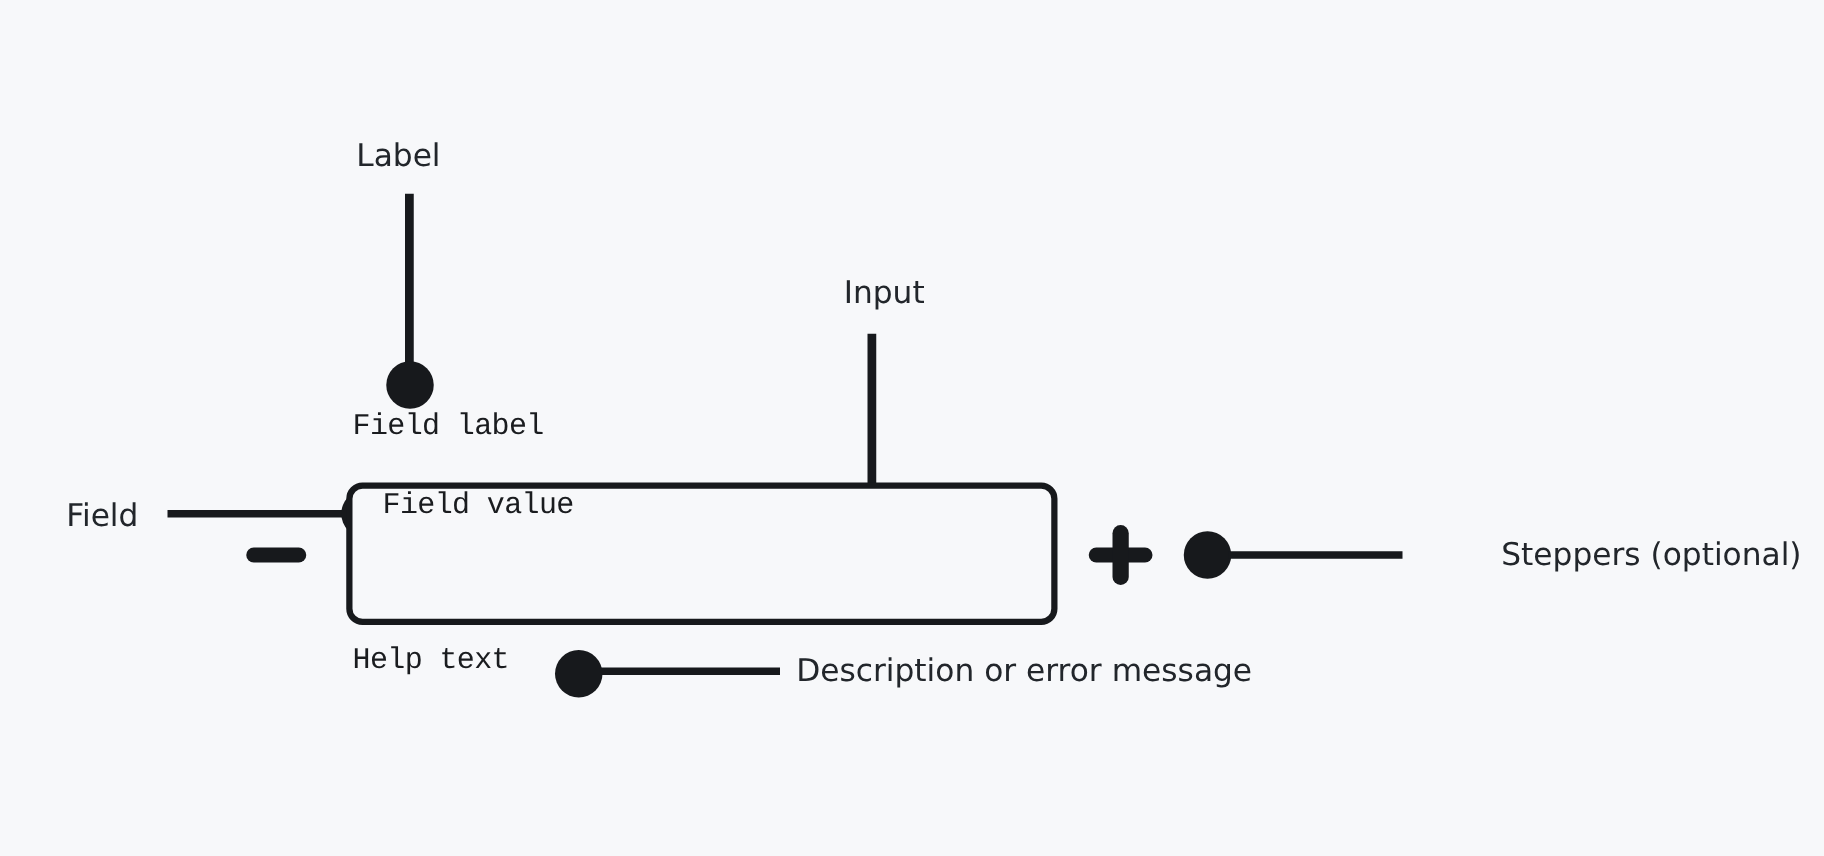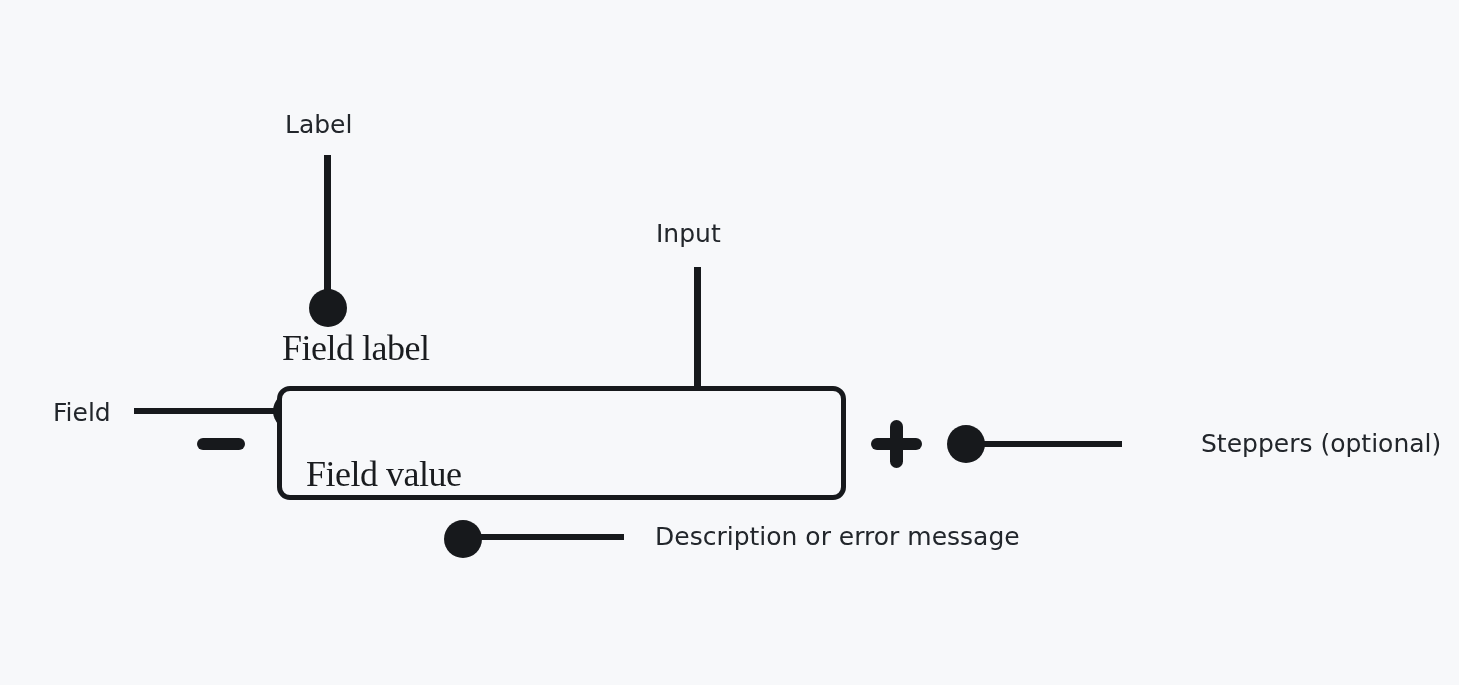--- a/index.html
+++ b/index.html
@@ -28,22 +28,22 @@
     color: var(--annotation-text);
     font-family: "DejaVu Sans", sans-serif;
     font-size: 25px;
     line-height: 1.2;
     white-space: nowrap;
   }
   
   .cmp-text {
     position: absolute;
     color: var(--component-text);
-    font-family: Liberation Serif, serif;
-    font-size: 36px;
+    font-family: Liberation Mono, monospace;
+    font-size: 24px;
     line-height: 1.15;
     letter-spacing: -0.5px;
     white-space: nowrap;
   }
   
   .dot {
     position: absolute;
     width: 38px;
     height: 38px;
     border-radius: 50%;
@@ -63,21 +63,21 @@
   .input-box {
     position: absolute;
     left: 277px;
     top: 386px;
     width: 569px;
     height: 114px;
     border: 5px solid var(--ink);
     border-radius: 13px;
     background: var(--background);
     display: flex;
-    align-items: flex-end;
+    align-items: flex-start;
     padding-left: 24px;
   }
   .input-box .cmp-text { position: static; }
   
   .minus-bar {
     position: absolute;
     left: 197px;
     top: 438px;
     width: 48px;
     height: 12px;
@@ -114,21 +114,21 @@
 <body>
 
 <div class="scene">
 
   <div class="ann-text" style="left:285px; top:110px;">Label</div>
   <div class="vline" style="left:324px; top:155px; height:153px;"></div>
   <div class="dot" style="left:309px; top:289px;"></div>
 
   <div class="cmp-text" style="left:282px; top:328px;">Field label</div>
 
-  <div class="ann-text" style="left:656px; top:219px;">Input</div>
+  <div class="ann-text" style="left:675px; top:219px;">Input</div>
   <div class="vline" style="left:694px; top:267px; height:150px;"></div>
   <div class="dot" style="left:678px; top:405px;"></div>
 
   <div class="ann-text" style="left:53px; top:398px;">Field</div>
   <div class="hline" style="left:134px; top:408px; width:146px;"></div>
   <div class="dot" style="left:273px; top:392px;"></div>
 
   <div class="minus-bar">
     <span></span>
   </div>
@@ -141,17 +141,18 @@
     <span>
       <span class="ph"></span>
       <span class="pv"></span>
     </span>
   </div>
 
   <div class="dot" style="left:947px; top:425px;"></div>
   <div class="hline" style="left:983px; top:441px; width:139px;"></div>
   <div class="ann-text" style="left:1201px; top:429px;">Steppers (optional)</div>
 
+  <div class="cmp-text" style="left:282px; top:515px;">Help text</div>
   <div class="dot" style="left:444px; top:520px;"></div>
   <div class="hline" style="left:480px; top:534px; width:144px;"></div>
-  <div class="ann-text" style="left:655px; top:522px;">Description or error message</div>
+  <div class="ann-text" style="left:637px; top:522px;">Description or error message</div>
 
 </div>
 
 </body></html>

